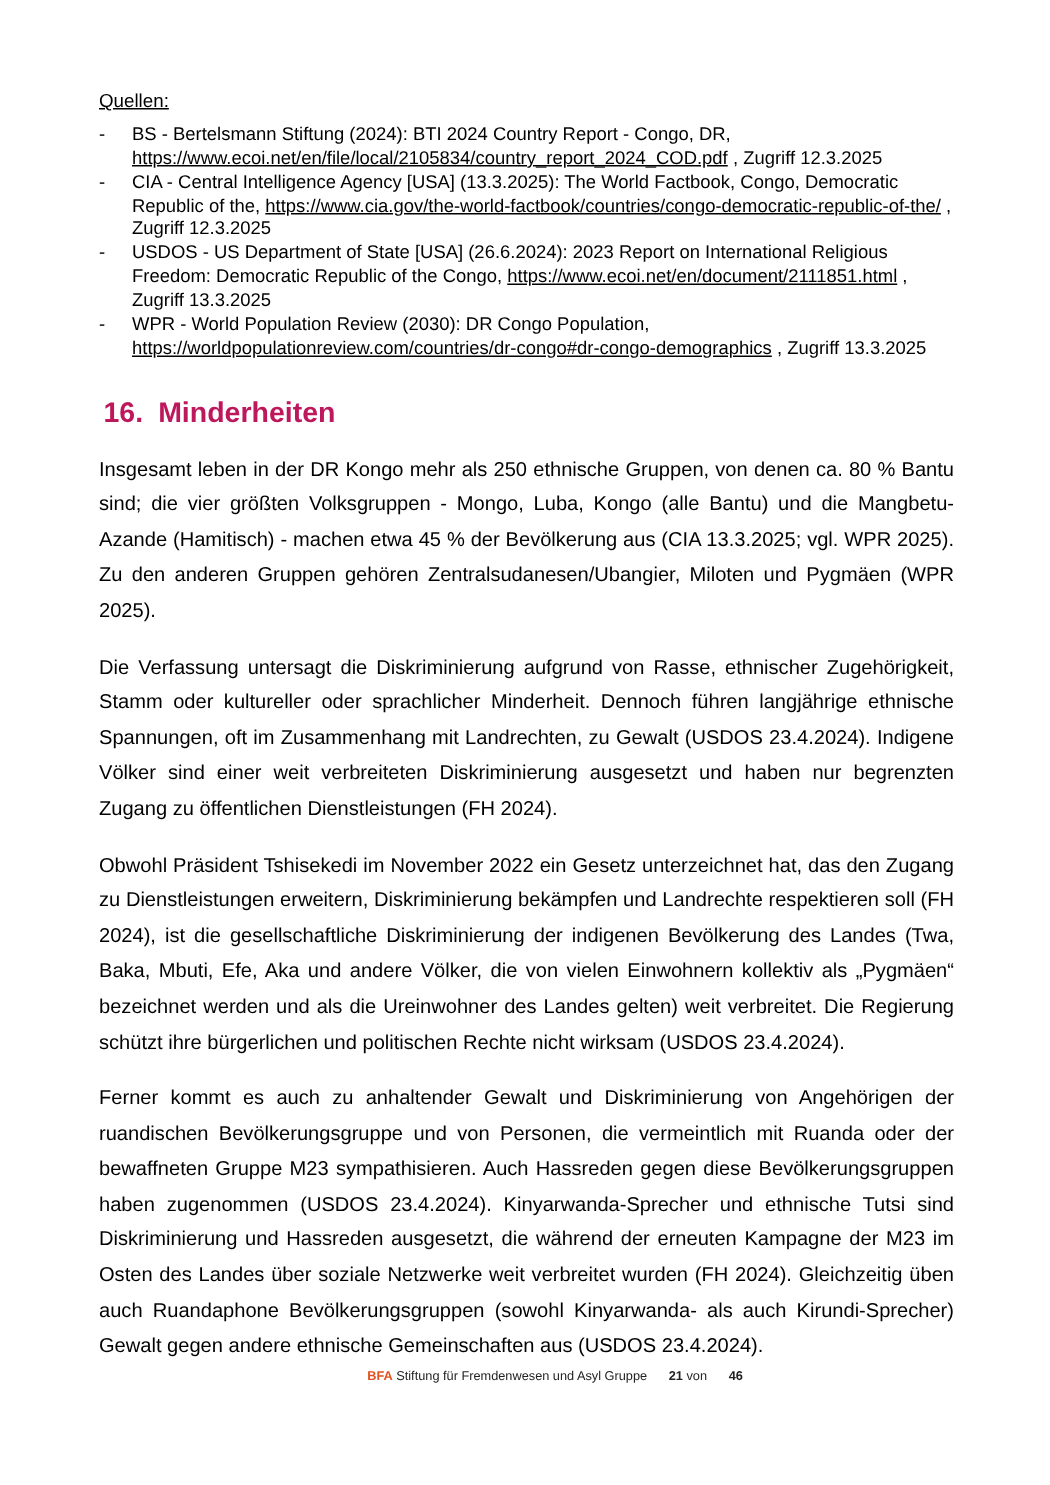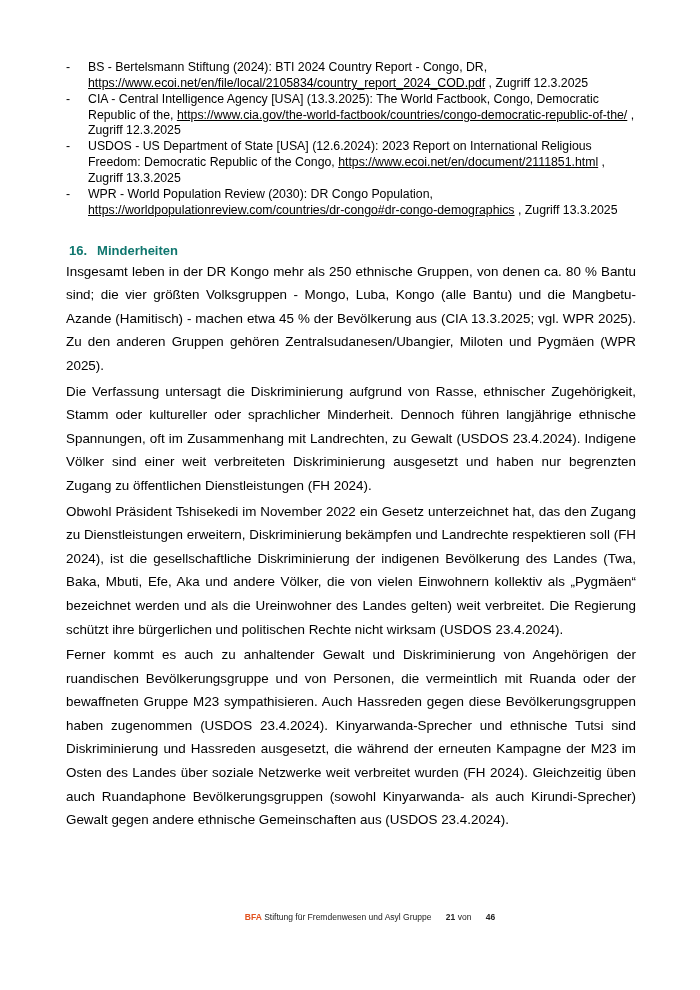--- a/index.html
+++ b/index.html
@@ -39,51 +39,52 @@
 
   .src-link {
     color: #000000;
     text-decoration: underline;
     cursor: pointer;
   }
 
   .section-heading {
     margin: 24px 0 0 0;
     padding-left: 3px;
-    color: #0f766e;
-    font-size: 13px;
+    color: #be185d;
+    font-size: 19px;
     font-weight: bold;
   }
   .section-num { margin-right: 10px; }
 
   .para {
     font-size: 13.4px;
     line-height: 1.76;
     text-align: justify;
-    margin: 2px 0 0 0;
+    margin: 14px 0 0 0;
   }
 
   .footer {
     position: absolute;
     left: 0;
     right: 0;
     bottom: 68px;
     text-align: center;
     font-size: 8.5px;
     color: #222222;
   }
   .footer .accent { color: #e2521f; font-weight: bold; margin-left: 40px; }
   .footer .bold { font-weight: bold; margin-left: 12px; }
 </style>
 </head>
 <body>
 
 <div class="page">
   <div class="content">
 
+    <div class="sources-heading">Quellen:</div>
 
     <ul class="sources-list">
       <li class="source-item">
         <span class="bullet">-</span>
         <span class="source-body">
           <span>BS - Bertelsmann Stiftung (2024): BTI 2024 Country Report - Congo, DR,</span>
           <a class="src-link">https://www.ecoi.net/en/file/local/2105834/country_report_2024_COD.pdf</a>
           <span>, Zugriff 12.3.2025</span>
         </span>
       </li>
@@ -91,21 +92,21 @@
         <span class="bullet">-</span>
         <span class="source-body">
           <span>CIA - Central Intelligence Agency [USA] (13.3.2025): The World Factbook, Congo, Democratic Republic of the,</span>
           <a class="src-link">https://www.cia.gov/the-world-factbook/countries/congo-democratic-republic-of-the/</a>
           <span>, Zugriff 12.3.2025</span>
         </span>
       </li>
       <li class="source-item">
         <span class="bullet">-</span>
         <span class="source-body">
-          <span>USDOS - US Department of State [USA] (12.6.2024): 2023 Report on International Religious Freedom: Democratic Republic of the Congo,</span>
+          <span>USDOS - US Department of State [USA] (26.6.2024): 2023 Report on International Religious Freedom: Democratic Republic of the Congo,</span>
           <a class="src-link">https://www.ecoi.net/en/document/2111851.html</a>
           <span>, Zugriff 13.3.2025</span>
         </span>
       </li>
       <li class="source-item">
         <span class="bullet">-</span>
         <span class="source-body">
           <span>WPR - World Population Review (2030): DR Congo Population,</span>
           <a class="src-link">https://worldpopulationreview.com/countries/dr-congo#dr-congo-demographics</a>
           <span>, Zugriff 13.3.2025</span>

